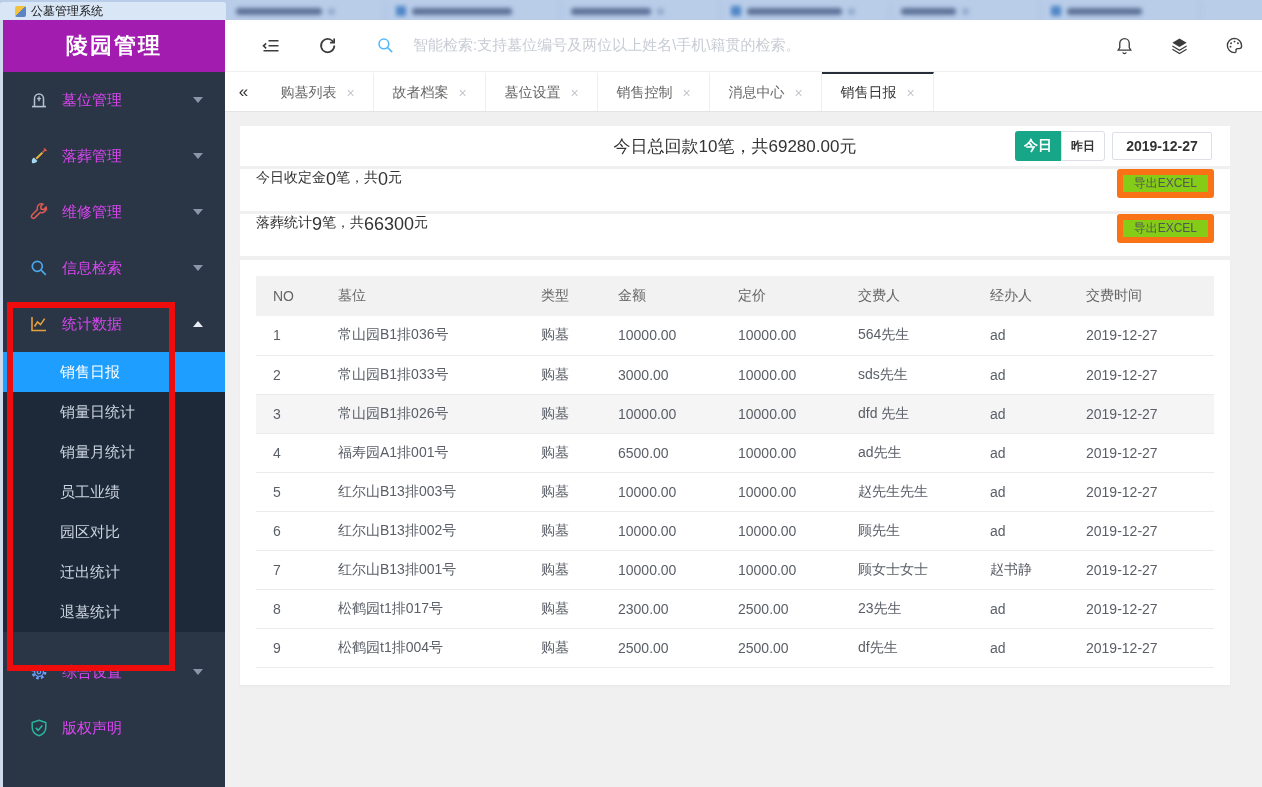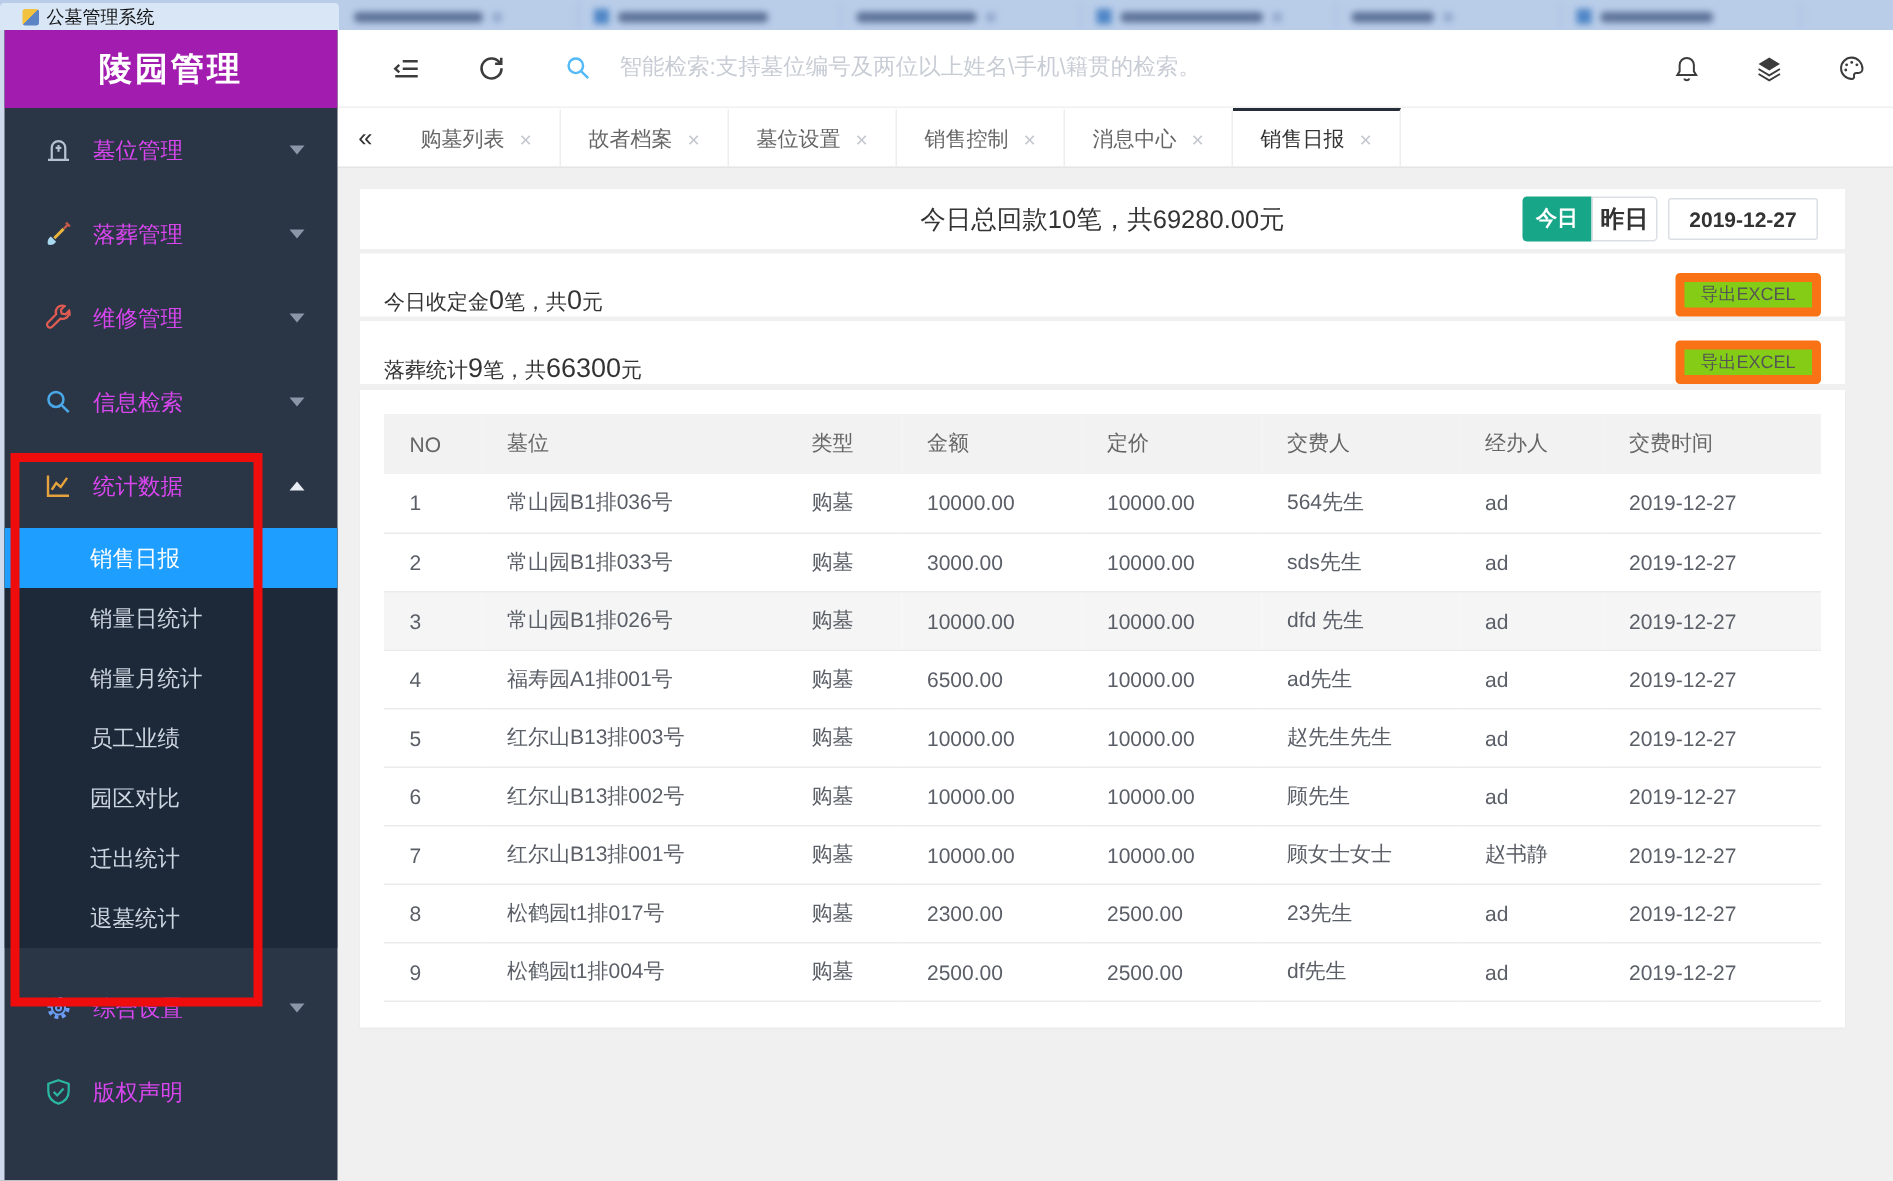--- a/index.html
+++ b/index.html
@@ -64,27 +64,27 @@
   .tab .close { color:#c3c7ce; font-size:14px; line-height:1; }
   .tab.active { border-top:2px solid #262c38; color:#333; }
 
   .content { flex:1; background:#f0f0f0; padding:14px 32px 0 15px; overflow:hidden; }
   .title-card { height:40px; background:#fff; position:relative; display:flex; align-items:center; }
   .report-title { position:absolute; left:0; right:0; text-align:center; font-size:17px; color:#333; }
   .title-controls { position:absolute; right:18px; display:flex; align-items:center;font-weight:bold; }
   .btn-today { width:46px; height:30px; background:#18a689; color:#fff; font-size:14px;
     display:flex; align-items:center; justify-content:center; border-radius:3px 0 0 3px; cursor:pointer; }
   .btn-yesterday { width:44px; height:30px; background:#fff; border:1px solid #dcdfe6; color:#333;
-    font-size:16px; display:flex; align-items:center; justify-content:center;
+    font-size:12px; display:flex; align-items:center; justify-content:center;
     border-radius:0 3px 3px 0; cursor:pointer; }
   .date-box { width:100px; height:28px; margin-left:7px; background:#fff; border:1px solid #dcdfe6;
     border-radius:2px; font-size:14px; color:#333; display:flex; align-items:center;
     justify-content:center; cursor:pointer; }
 
-  .summary-row { height:42px; background:#fff; margin-top:3px; display:flex; align-items:flex-end;
+  .summary-row { height:42px; background:#fff; margin-top:3px; display:flex; align-items:flex-start;
     padding:0 16px; font-size:14px; color:#333; }
   .summary-num { font-size:18px; }
   .btn-export { margin-left:auto; height:29px; padding:0 11px; background:#84cc16;
     border:6px solid #f97316; border-radius:3px; font-size:12px; color:#555;
     display:flex; align-items:center; cursor:pointer; }
 
   .table-card { background:#fff; margin-top:4px; padding:16px 16px 17px;
     box-shadow:0 1px 2px rgba(0,0,0,0.04); }
   table { width:100%; border-collapse:collapse; table-layout:fixed;
     font-size:14px; color:#5a5e66; }

